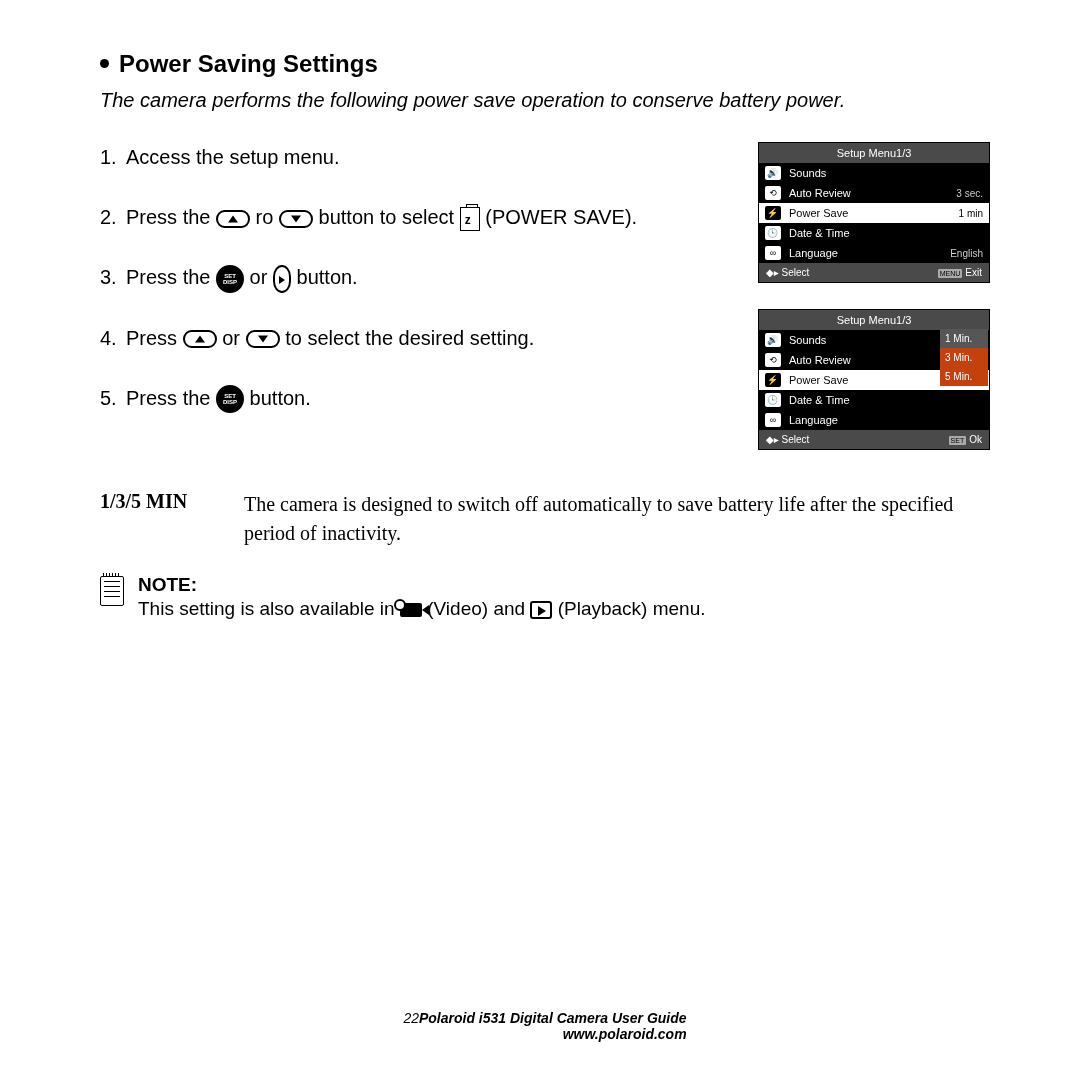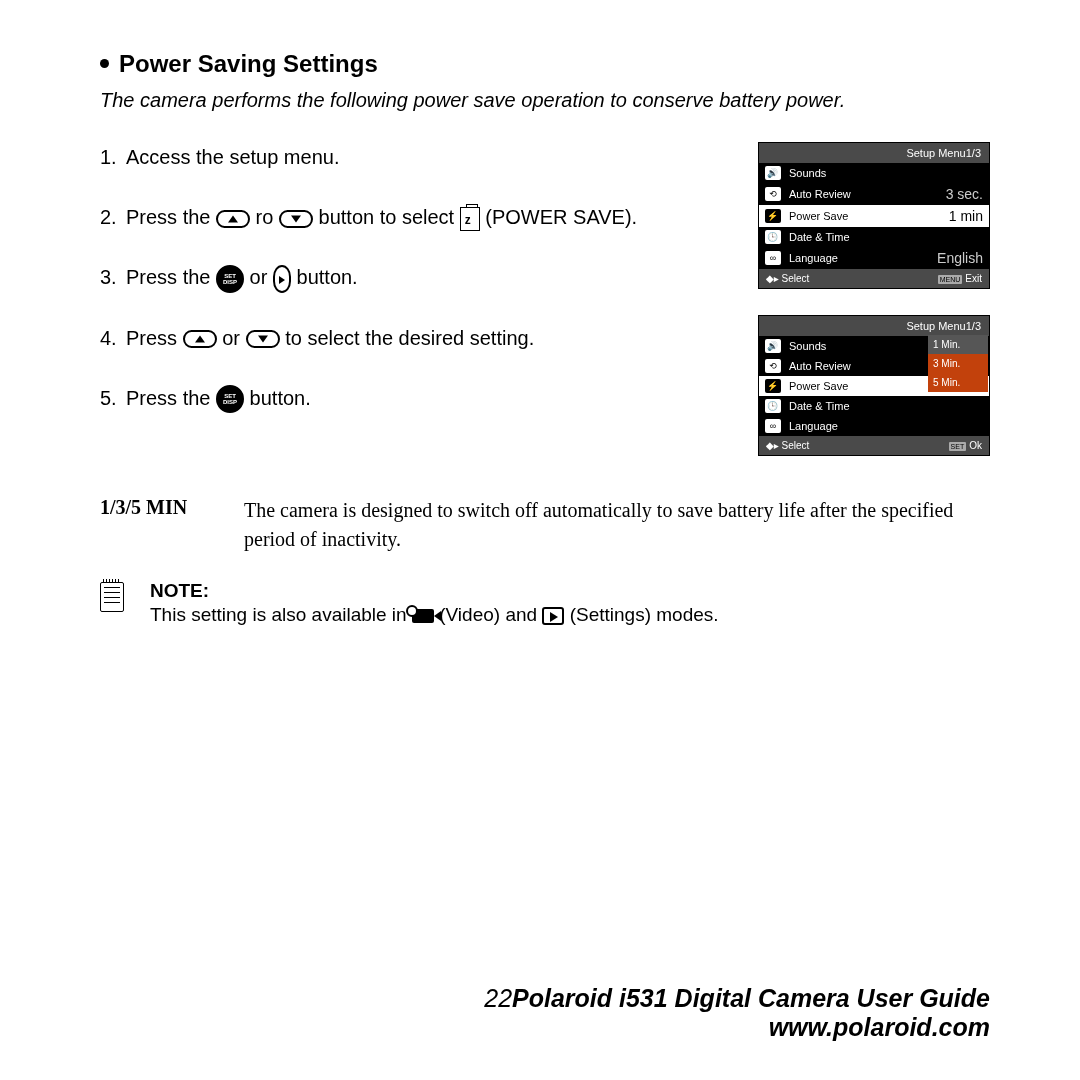--- a/index.html
+++ b/index.html
@@ -16,57 +16,57 @@
   .heading .bullet { display:inline-block; width:9px; height:9px; background:#000; border-radius:50%; margin-right:10px; vertical-align:middle; position:relative; top:-2px;}
   .intro { font-size: 20px; line-height: 1.4; text-align: justify; text-justify: inter-word; margin-bottom: 28px; font-style: italic; }
   .layout { display:flex; gap:30px; }
   .steps { flex: 1; font-size: 20px; line-height: 1.5; }
   .steps ol { list-style:none; }
   .steps li { display:flex; margin-bottom: 30px; text-align: justify; }
   .steps li .num { flex: 0 0 26px; }
   .steps li .txt { flex:1; }
   .screens { flex: 0 0 232px; display:flex; flex-direction:column; gap:26px; }
   .screen { width: 232px; background:#000; color:#fff; font-size:11px; border:1px solid #000; }
-  .sm-head { display:flex; justify-content:flex-end; padding:4px 8px; background:#4a4a4a; font-size:11px;}
+  .sm-head { display:flex; justify-content:center; padding:4px 8px; background:#4a4a4a; font-size:11px;}
   .sm-row { display:flex; align-items:center; padding:3px 6px; gap:8px; }
   .sm-row.sel { background:#fff; color:#000; }
   .sm-row.sel .ic { background:#000; color:#fff; }
   .ic { width:16px; height:14px; background:#fff; color:#000; display:flex; align-items:center; justify-content:center; font-size:9px; border-radius:2px;}
   .sm-row .label { flex:1; }
-  .sm-row .val { font-size:14px; color:#ccc; }
+  .sm-row .val { font-size:10px; color:#ccc; }
   .sm-foot { display:flex; justify-content:space-between; padding:4px 7px; background:#4a4a4a; font-size:10px;}
   .eye-up, .eye-down { width:34px; height:18px; border:2px solid #000; border-radius: 50% / 100%; position:relative; display:inline-block; vertical-align:middle;}
   .eye-up::after { content:""; position:absolute; left:50%; top:50%; transform:translate(-50%,-50%); border-left:5px solid transparent; border-right:5px solid transparent; border-bottom:7px solid #000;}
   .eye-down::after { content:""; position:absolute; left:50%; top:50%; transform:translate(-50%,-50%); border-left:5px solid transparent; border-right:5px solid transparent; border-top:7px solid #000;}
   .battery-z { display:inline-block; width:20px; height:24px; border:1.5px solid #000; position:relative; vertical-align:middle;}
   .battery-z::before{content:""; position:absolute; top:-4px; left:5px; width:10px; height:3px; border:1.5px solid #000; border-bottom:none;}
   .battery-z::after{content:"z"; position:absolute; top:3px; left:4px; font-size:12px; font-weight:bold;}
   .set-disp { width:28px; height:28px; border:2px solid #000; border-radius:50%; display:inline-flex; flex-direction:column; align-items:center; justify-content:center; font-size:6px; line-height:1; font-weight:bold; background:#000; color:#fff; vertical-align:middle;}
   .right-btn { width:18px; height:28px; border:2px solid #000; border-radius: 60% / 50%; display:inline-block; vertical-align:middle; position:relative;}
   .right-btn::after{content:""; position:absolute; left:4px; top:9px; border-top:4px solid transparent; border-bottom:4px solid transparent; border-left:6px solid #000;}
   .desc-row { display:flex; gap:24px; font-size:20px; margin-top:40px; margin-bottom:26px;font-family:Liberation Serif, serif;}
   .desc-row .dk { font-weight:bold; flex:0 0 120px;}
   .desc-row .dv { flex:1; line-height:1.45;}
-  .note-row { display:flex; gap:26px; font-size:19px; align-items:flex-start;}
+  .note-row { display:flex; gap:14px; font-size:19px; align-items:flex-start;}
   .note-icon { width:24px; height:30px; border:1.5px solid #000; border-radius:2px; position:relative; flex:0 0 24px; margin-top:2px;}
   .note-icon::before{content:""; position:absolute; top:-4px; left:2px; right:2px; height:4px; background: repeating-linear-gradient(90deg,#000 0 1px, transparent 1px 3px);}
   .note-icon::after{content:""; position:absolute; top:4px; left:3px; right:3px; bottom:4px; background: repeating-linear-gradient(#000 0 1px, transparent 1px 5px);}
   .note-body .nt { font-weight:bold; margin-bottom:2px;}
   .video-ic { display:inline-block; width:22px; height:14px; background:#000; border-radius:2px; position:relative; vertical-align:middle;}
   .video-ic::after{content:""; position:absolute; right:-7px; top:2px; border-top:5px solid transparent; border-bottom:5px solid transparent; border-right:7px solid #000;}
   .video-ic::before{content:""; position:absolute; left:-6px; top:-4px; width:8px; height:8px; border:2px solid #000; border-radius:50%; background:#fff;}
   .play-ic { display:inline-block; width:22px; height:18px; border:2px solid #000; border-radius:3px; position:relative; vertical-align:middle;}
   .play-ic::after{content:""; position:absolute; left:6px; top:3px; border-top:5px solid transparent; border-bottom:5px solid transparent; border-left:8px solid #000;}
-  .footer { position:absolute; bottom:38px; left:100px; right:90px; display:flex; justify-content:flex-end; font-size:25px; font-style:italic;}
+  .footer { position:absolute; bottom:38px; left:100px; right:90px; display:flex; justify-content:center; font-size:14px; font-style:italic;}
   .footer .fr { text-align:right; font-weight:bold;}
   .footer .pn { font-weight: normal; font-style: italic;}
   .sm-foot .menu-badge { display:inline-block; background:#aaa; color:#000; font-size:7px; padding:1px 2px; border-radius:1px; margin-right:3px; vertical-align:middle;}
   .sm-foot .set-badge { display:inline-block; background:#aaa; color:#000; font-size:7px; padding:1px 2px; border-radius:1px; margin-right:3px; vertical-align:middle;}
   .screen2-wrap { position:relative; }
-  .screen2-wrap .optcol { position:absolute; right:1px; top:19px; width:60px; display:flex; flex-direction:column;}
+  .screen2-wrap .optcol { position:absolute; right:1px; top:19px; width:48px; display:flex; flex-direction:column;}
   .screen2-wrap .optcol div { font-size:10px; padding:4px 5px; color:#fff; background:#c2410c;}
   .screen2-wrap .optcol div.selopt { background:#565656;}
 </style>
 </head>
 <body>
 
 <div class="heading">
   <span class="bullet"></span><span>Power Saving Settings</span>
 </div>
 
@@ -211,21 +211,21 @@
 
 <div class="note-row">
   <div class="note-icon"></div>
   <div class="note-body">
     <div class="nt">NOTE:</div>
     <div>
       <span>This setting is also available in </span>
       <span class="video-ic"></span>
       <span> (Video) and </span>
       <span class="play-ic"></span>
-      <span> (Settings) modes.</span>
+      <span> (Playback) menu.</span>
     </div>
   </div>
 </div>
 
 <div class="footer">
   <span class="pn">22</span>
   <span class="fr">
     <span>Polaroid i531 Digital Camera User Guide</span><br>
     <span>www.polaroid.com</span>
   </span>

